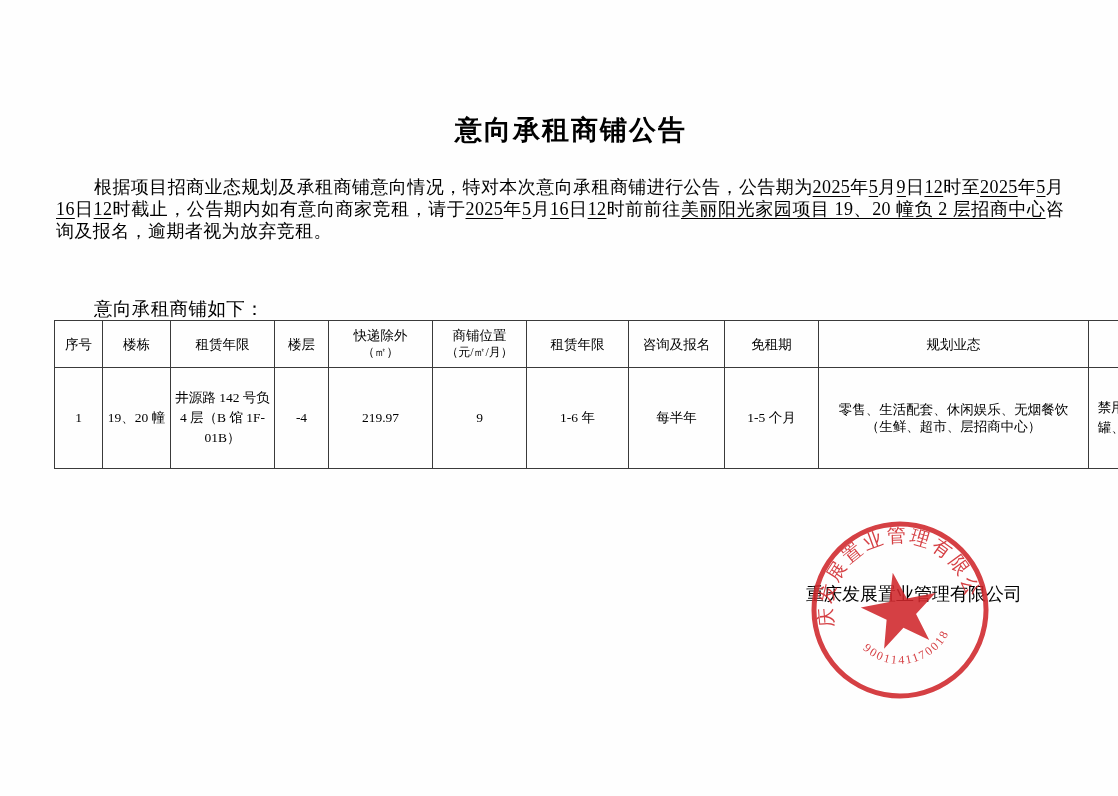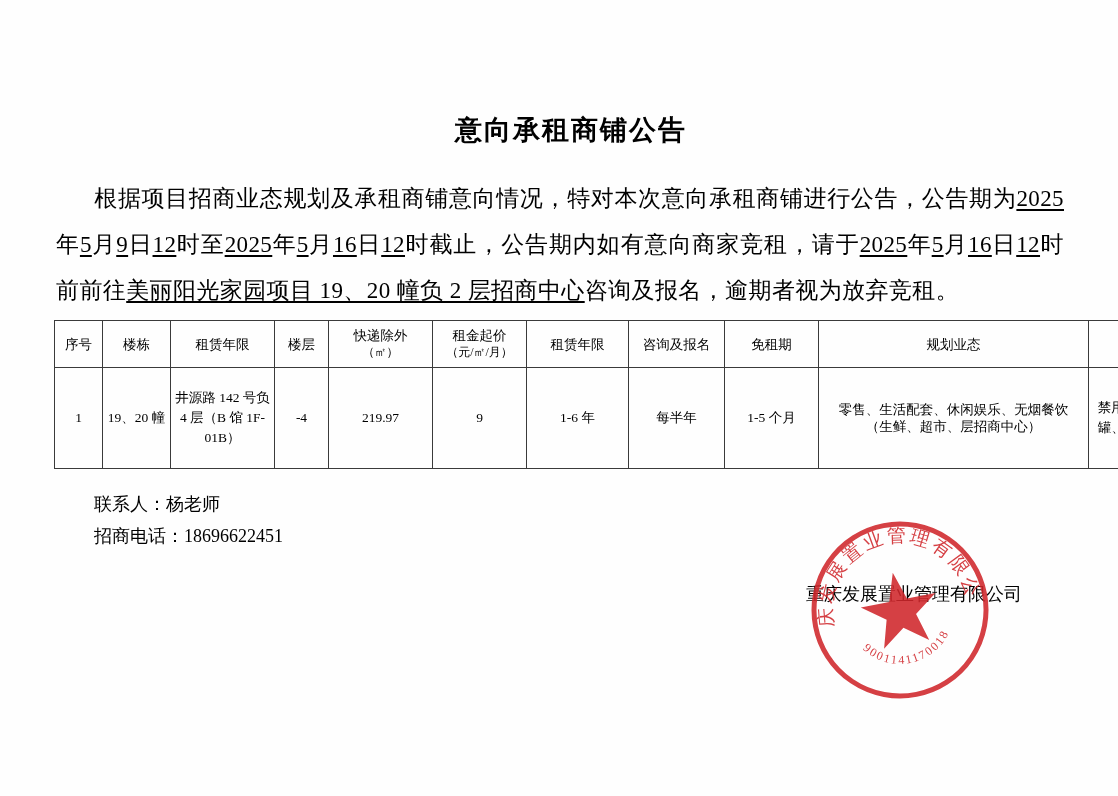--- a/index.html
+++ b/index.html
@@ -32,22 +32,22 @@
     font-weight: bold;
     letter-spacing: 2px;
     font-family: "Liberation Serif", "DejaVu Serif", serif;
     margin-left: 12px;
   }
   .body-text {
     position: absolute;
     top: 176px;
     left: 56px;
     width: 1008px;
-    font-size: 23px;
-    line-height: 46px;
+    font-size: 18px;
+    line-height: 22px;
     text-align: justify;
     text-justify: inter-ideograph;
     letter-spacing: 0.4px;
   }
   .body-text .indent { display: inline-block; width: 38px; }
   .u { text-decoration: underline; text-underline-offset: 3px; }
   .sub-lead {
     position: absolute;
     top: 296px;
     left: 56px;
@@ -125,20 +125,23 @@
 <body>
 
 <div class="page">
 
   <div class="doc-title">意向承租商铺公告</div>
 
   <div class="body-text">
     <span class="indent"></span><span>根据项目招商业态规划及承租商铺意向情况，特对本次意向承租商铺进行公告，公告期为</span><span class="u">2025</span><span>年</span><span class="u">5</span><span>月</span><span class="u">9</span><span>日</span><span class="u">12</span><span>时至</span><span class="u">2025</span><span>年</span><span class="u">5</span><span>月</span><span class="u">16</span><span>日</span><span class="u">12</span><span>时截止，公告期内如有意向商家竞租，请于</span><span class="u">2025</span><span>年</span><span class="u">5</span><span>月</span><span class="u">16</span><span>日</span><span class="u">12</span><span>时前前往</span><span class="u">美丽阳光家园项目 19、20 幢负 2 层招商中心</span><span>咨询及报名，逾期者视为放弃竞租。</span>
   </div>
 
+  <div class="sub-lead">
+    <span class="indent"></span><span>意向承租商铺如下：</span>
+  </div>
 
   <table class="shops">
     <colgroup>
       <col style="width:48px">
       <col style="width:68px">
       <col style="width:104px">
       <col style="width:54px">
       <col style="width:104px">
       <col style="width:94px">
       <col style="width:102px">
@@ -159,21 +162,21 @@
             <span class="hdr-two-line">租赁年限</span>
           </td>
         <td>
             <span class="hdr-two-line">楼层</span>
           </td>
         <td>
           <span class="hdr-two-line">快递除外</span>
           <span class="hdr-two-line small-unit">（㎡）</span>
         </td>
         <td>
-          <span class="hdr-two-line">租金起价</span>
+          <span class="hdr-two-line">商铺位置</span>
           <span class="hdr-two-line small-unit">（元/㎡/月）</span>
         </td>
         <td>
             <span class="hdr-two-line">租赁年限</span>
           </td>
         <td>
             <span class="hdr-two-line">咨询及报名</span>
           </td>
         <td>
             <span class="hdr-two-line">免租期</span>
@@ -199,24 +202,20 @@
         <td>1-5 个月</td>
         <td>
           <span class="hdr-two-line">零售、生活配套、休闲娱乐、无烟餐饮</span>
           <span class="hdr-two-line">（生鲜、超市、层招商中心）</span>
         </td>
         <td>禁用液化气罐、生物油</td>
       </tr>
     </tbody>
   </table>
 
-  <div class="contact-block">
-    <div><span class="indent"></span><span>联系人：杨老师</span></div>
-    <div><span class="indent"></span><span>招商电话：18696622451</span></div>
-  </div>
 
   <div class="signature">
     <div>重庆发展置业管理有限公司</div>
   </div>
 
   <div class="seal">
     <svg width="180" height="180" viewBox="0 0 180 180" xmlns="http://www.w3.org/2000/svg">
       <defs>
         <path id="sealArcTop" d="M 22,90 A 68,68 0 1 1 158,90"></path>
         <path id="sealArcBottom" d="M 36,90 A 54,54 0 0 0 144,90"></path>

